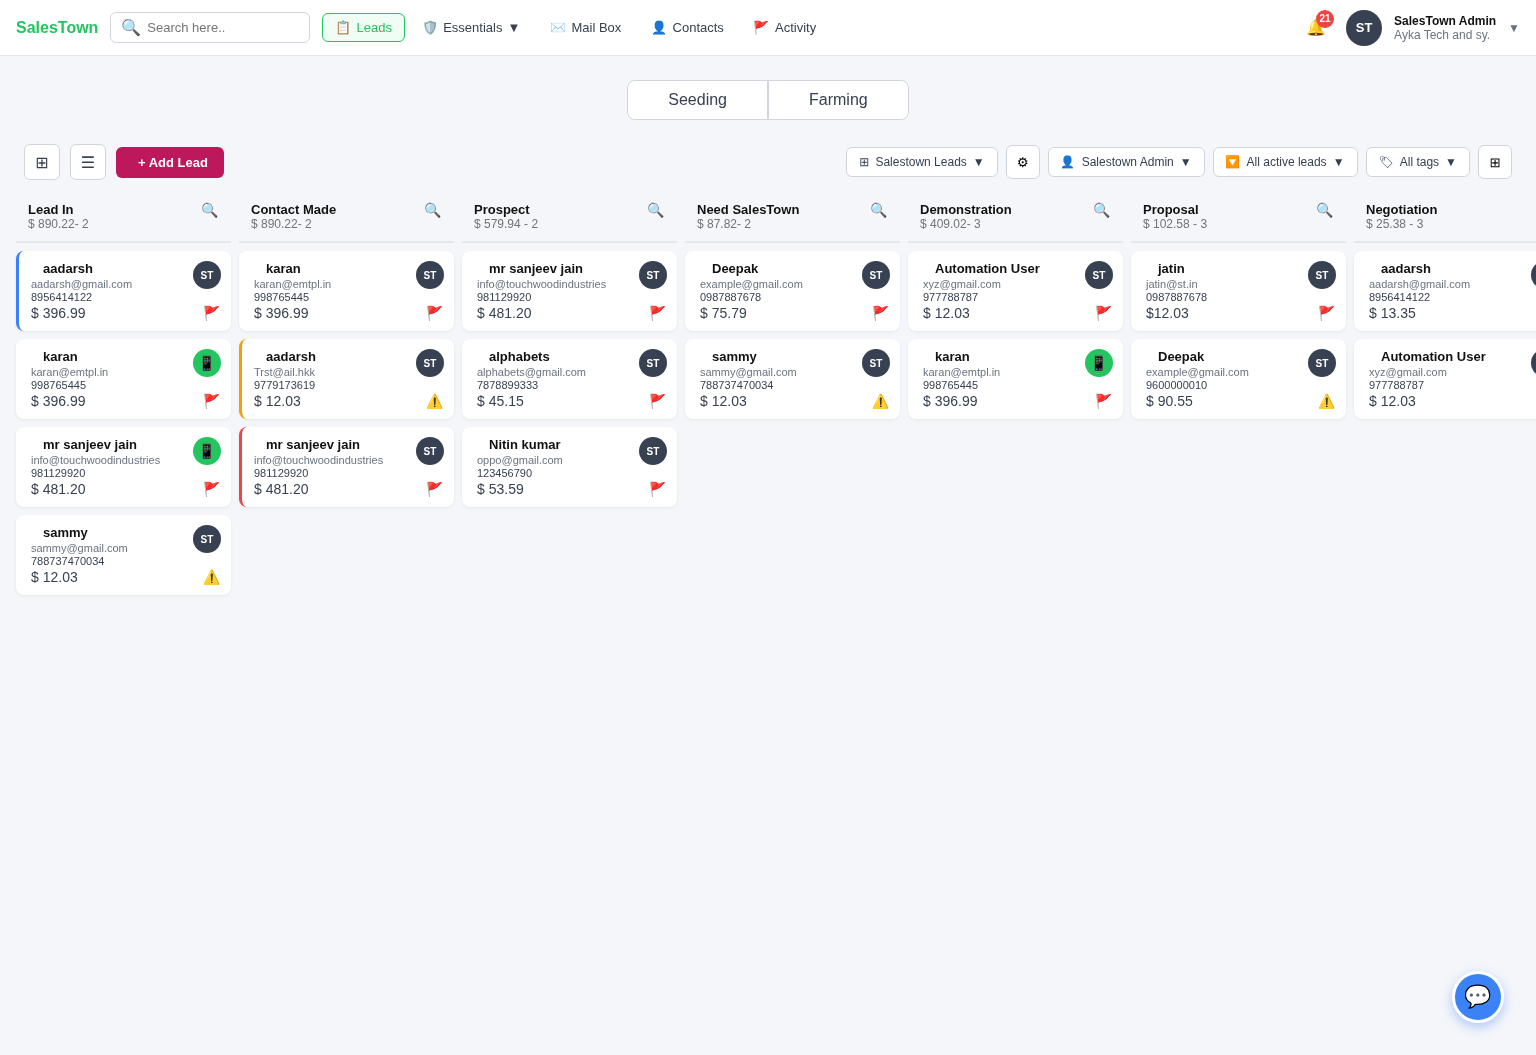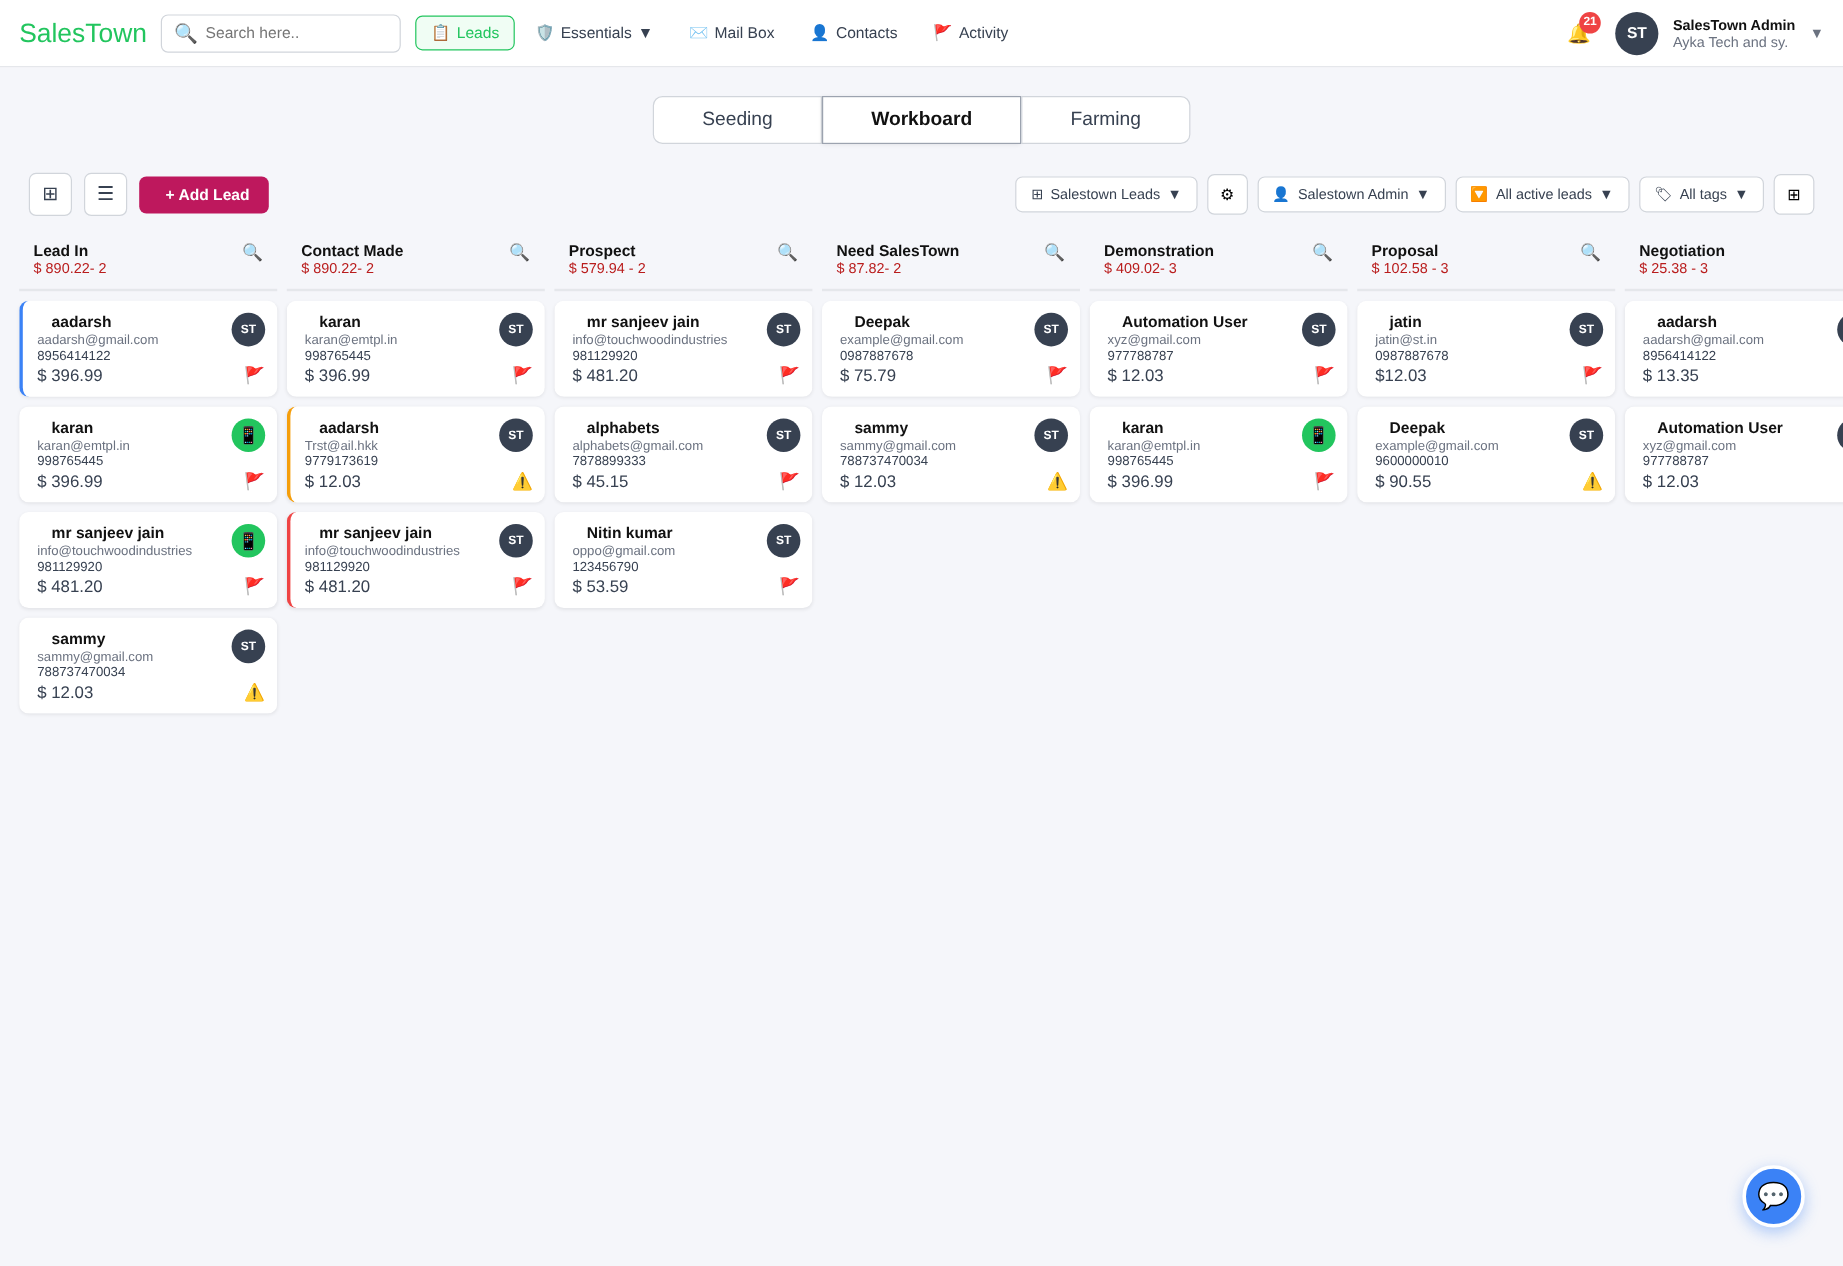--- a/index.html
+++ b/index.html
@@ -1,20 +1,20 @@
 <!DOCTYPE html>
 <html><head>
   <meta charset="utf-8">
   <style>
     * { box-sizing: border-box; margin: 0; padding: 0; font-family: -apple-system, BlinkMacSystemFont, 'Segoe UI', sans-serif; }
     body { background: #f5f6fa; min-height: 1055px; width: 1536px; overflow-x: hidden; }
 
     
     .header { display: flex; align-items: center; background: #fff; height: 56px; padding: 0 16px; border-bottom: 1px solid #e5e7eb; gap: 12px; }
-    .logo { font-size: 22px; font-weight: 400; color: #111; white-space: nowrap; }
+    .logo { font-size: 16px; font-weight: 700; color: #111; white-space: nowrap; }
     .logo span { color: #22c55e; }
     .search-box { display: flex; align-items: center; border: 1px solid #d1d5db; border-radius: 6px; padding: 5px 10px; gap: 6px; min-width: 200px; }
     .search-box input { border: none; outline: none; font-size: 13px; color: #6b7280; width: 150px; }
     .nav-items { display: flex; align-items: center; gap: 4px; flex: 1; }
     .nav-item { display: flex; align-items: center; gap: 5px; padding: 6px 12px; border-radius: 6px; font-size: 13px; font-weight: 500; color: #374151; cursor: pointer; border: 1px solid transparent; }
     .nav-item.active { border: 1.5px solid #22c55e; color: #22c55e; background: #f0fdf4; }
     .header-right { display: flex; align-items: center; gap: 12px; margin-left: auto; }
     .notif-btn { position: relative; width: 36px; height: 36px; display: flex; align-items: center; justify-content: center; cursor: pointer; }
     .notif-badge { position: absolute; top: 0; right: 0; background: #ef4444; color: #fff; font-size: 10px; border-radius: 50%; width: 18px; height: 18px; display: flex; align-items: center; justify-content: center; font-weight: 700; }
     .user-avatar { width: 36px; height: 36px; border-radius: 50%; background: #374151; color: #fff; display: flex; align-items: center; justify-content: center; font-size: 13px; font-weight: 700; }
@@ -36,21 +36,21 @@
     .add-lead-btn { background: #be185d; color: #fff; border: none; border-radius: 6px; padding: 8px 16px; font-size: 13px; font-weight: 600; cursor: pointer; display: flex; align-items: center; gap: 6px; }
     .toolbar-right { margin-left: auto; display: flex; align-items: center; gap: 8px; }
     .filter-btn { display: flex; align-items: center; gap: 6px; padding: 7px 12px; border: 1.5px solid #d1d5db; border-radius: 6px; background: #fff; font-size: 12px; font-weight: 500; color: #374151; cursor: pointer; white-space: nowrap; }
     .settings-btn { width: 34px; height: 34px; border: 1.5px solid #d1d5db; border-radius: 6px; background: #fff; display: flex; align-items: center; justify-content: center; cursor: pointer; }
 
     
     .board { display: flex; gap: 0; padding: 0 16px; overflow-x: auto; }
     .column { min-width: 215px; max-width: 215px; background: transparent; flex-shrink: 0; }
     .col-header { display: flex; align-items: flex-start; justify-content: space-between; padding: 10px 12px; border-bottom: 2px solid #e5e7eb; margin-bottom: 8px; }
     .col-title { font-size: 13px; font-weight: 700; color: #111; }
-    .col-amount { font-size: 12px; color: #b91c1c; font-weight: 500; }
+    .col-amount { font-size: 12px; color: #737373; font-weight: 500; }
     .col-search { color: #9ca3af; font-size: 14px; cursor: pointer; }
 
     
     .card { background: #fff; border-radius: 8px; padding: 10px 12px; margin-bottom: 8px; box-shadow: 0 1px 3px rgba(0,0,0,0.07); position: relative; cursor: pointer; border-left: 3px solid transparent; }
     .card.blue-border { border-left: 3px solid #3b82f6; }
     .card.yellow-border { border-left: 3px solid #f59e0b; }
     .card.red-border { border-left: 3px solid #ef4444; }
     .card-name { font-size: 13px; font-weight: 700; color: #111; margin-bottom: 2px; margin-left: 12px; }
     .card-email { font-size: 11px; color: #6b7280; margin-bottom: 1px; }
     .card-phone { font-size: 11px; color: #374151; margin-bottom: 2px; }
@@ -110,21 +110,20 @@
     <div class="user-info">
       <div class="user-name">SalesTown Admin</div>
       <div class="user-company">Ayka Tech and sy.</div>
     </div>
     <span class="chevron-icon">▼</span>
   </div>
 </div>
 
 <div class="tabs-bar">
   <button class="tab-btn">Seeding</button>
-  <button class="tab-btn active">Workboard</button>
   <button class="tab-btn">Farming</button>
 </div>
 
 <div class="toolbar">
   <button class="icon-btn">
     <span>⊞</span>
   </button>
   <button class="icon-btn">
     <span>☰</span>
   </button>

